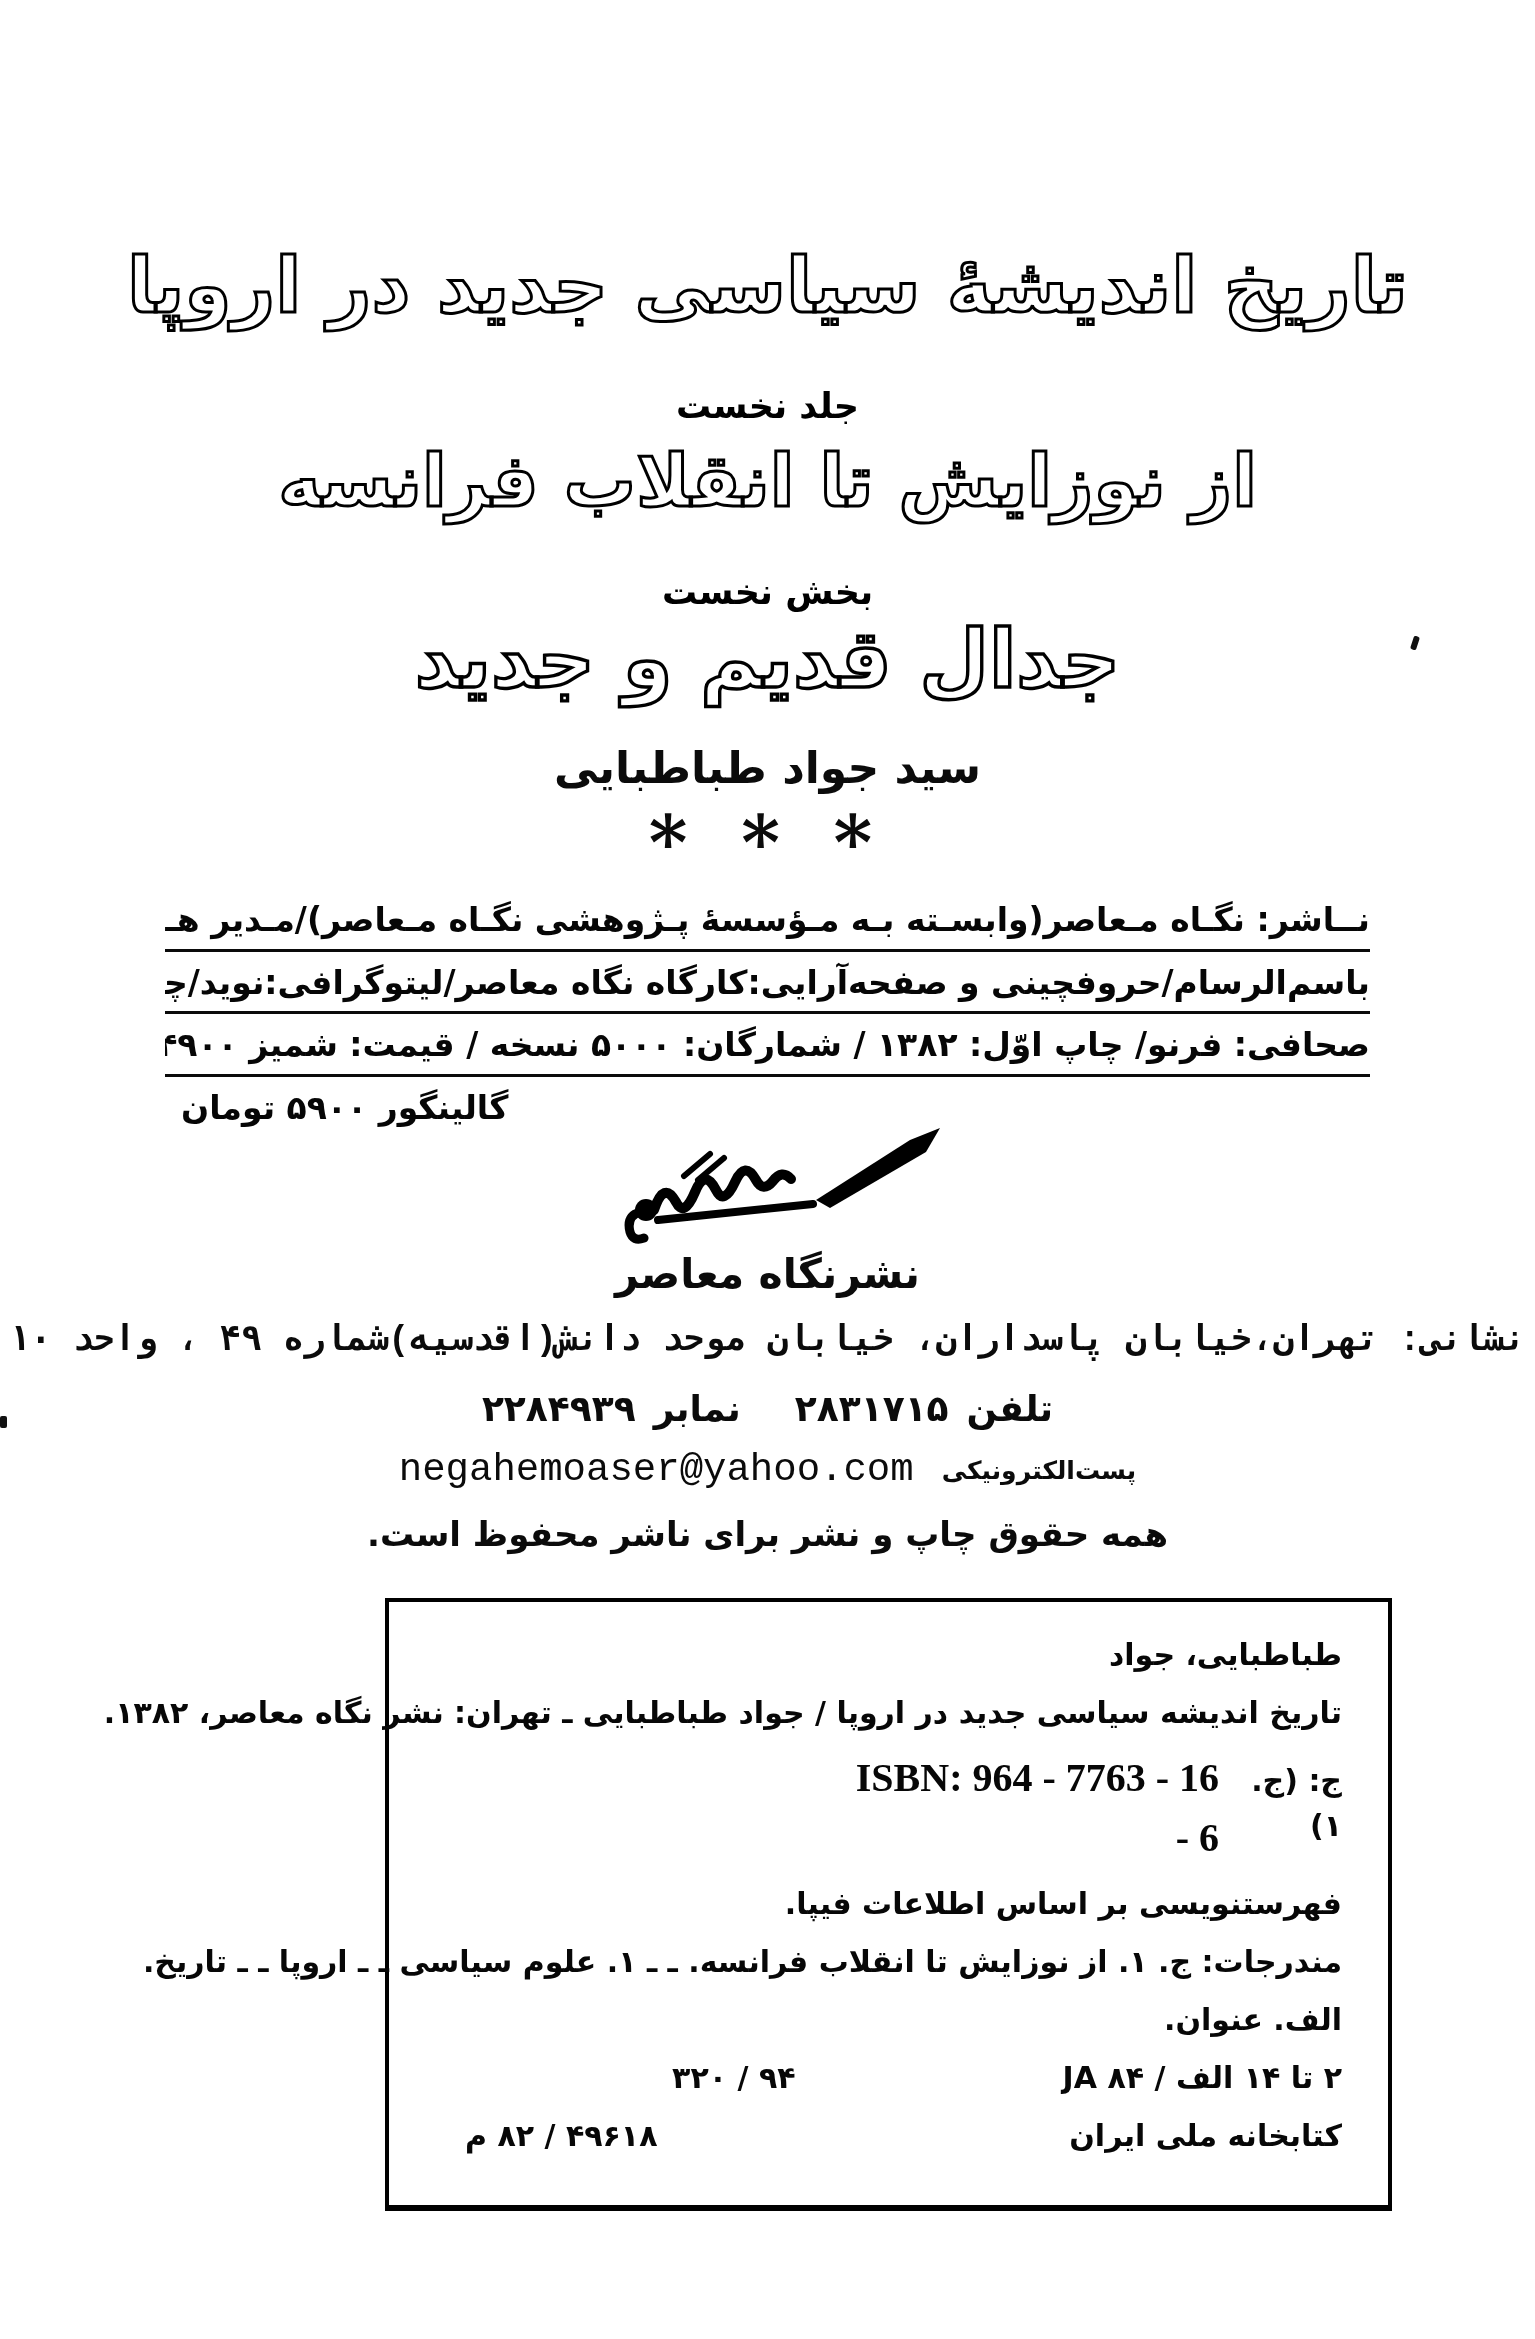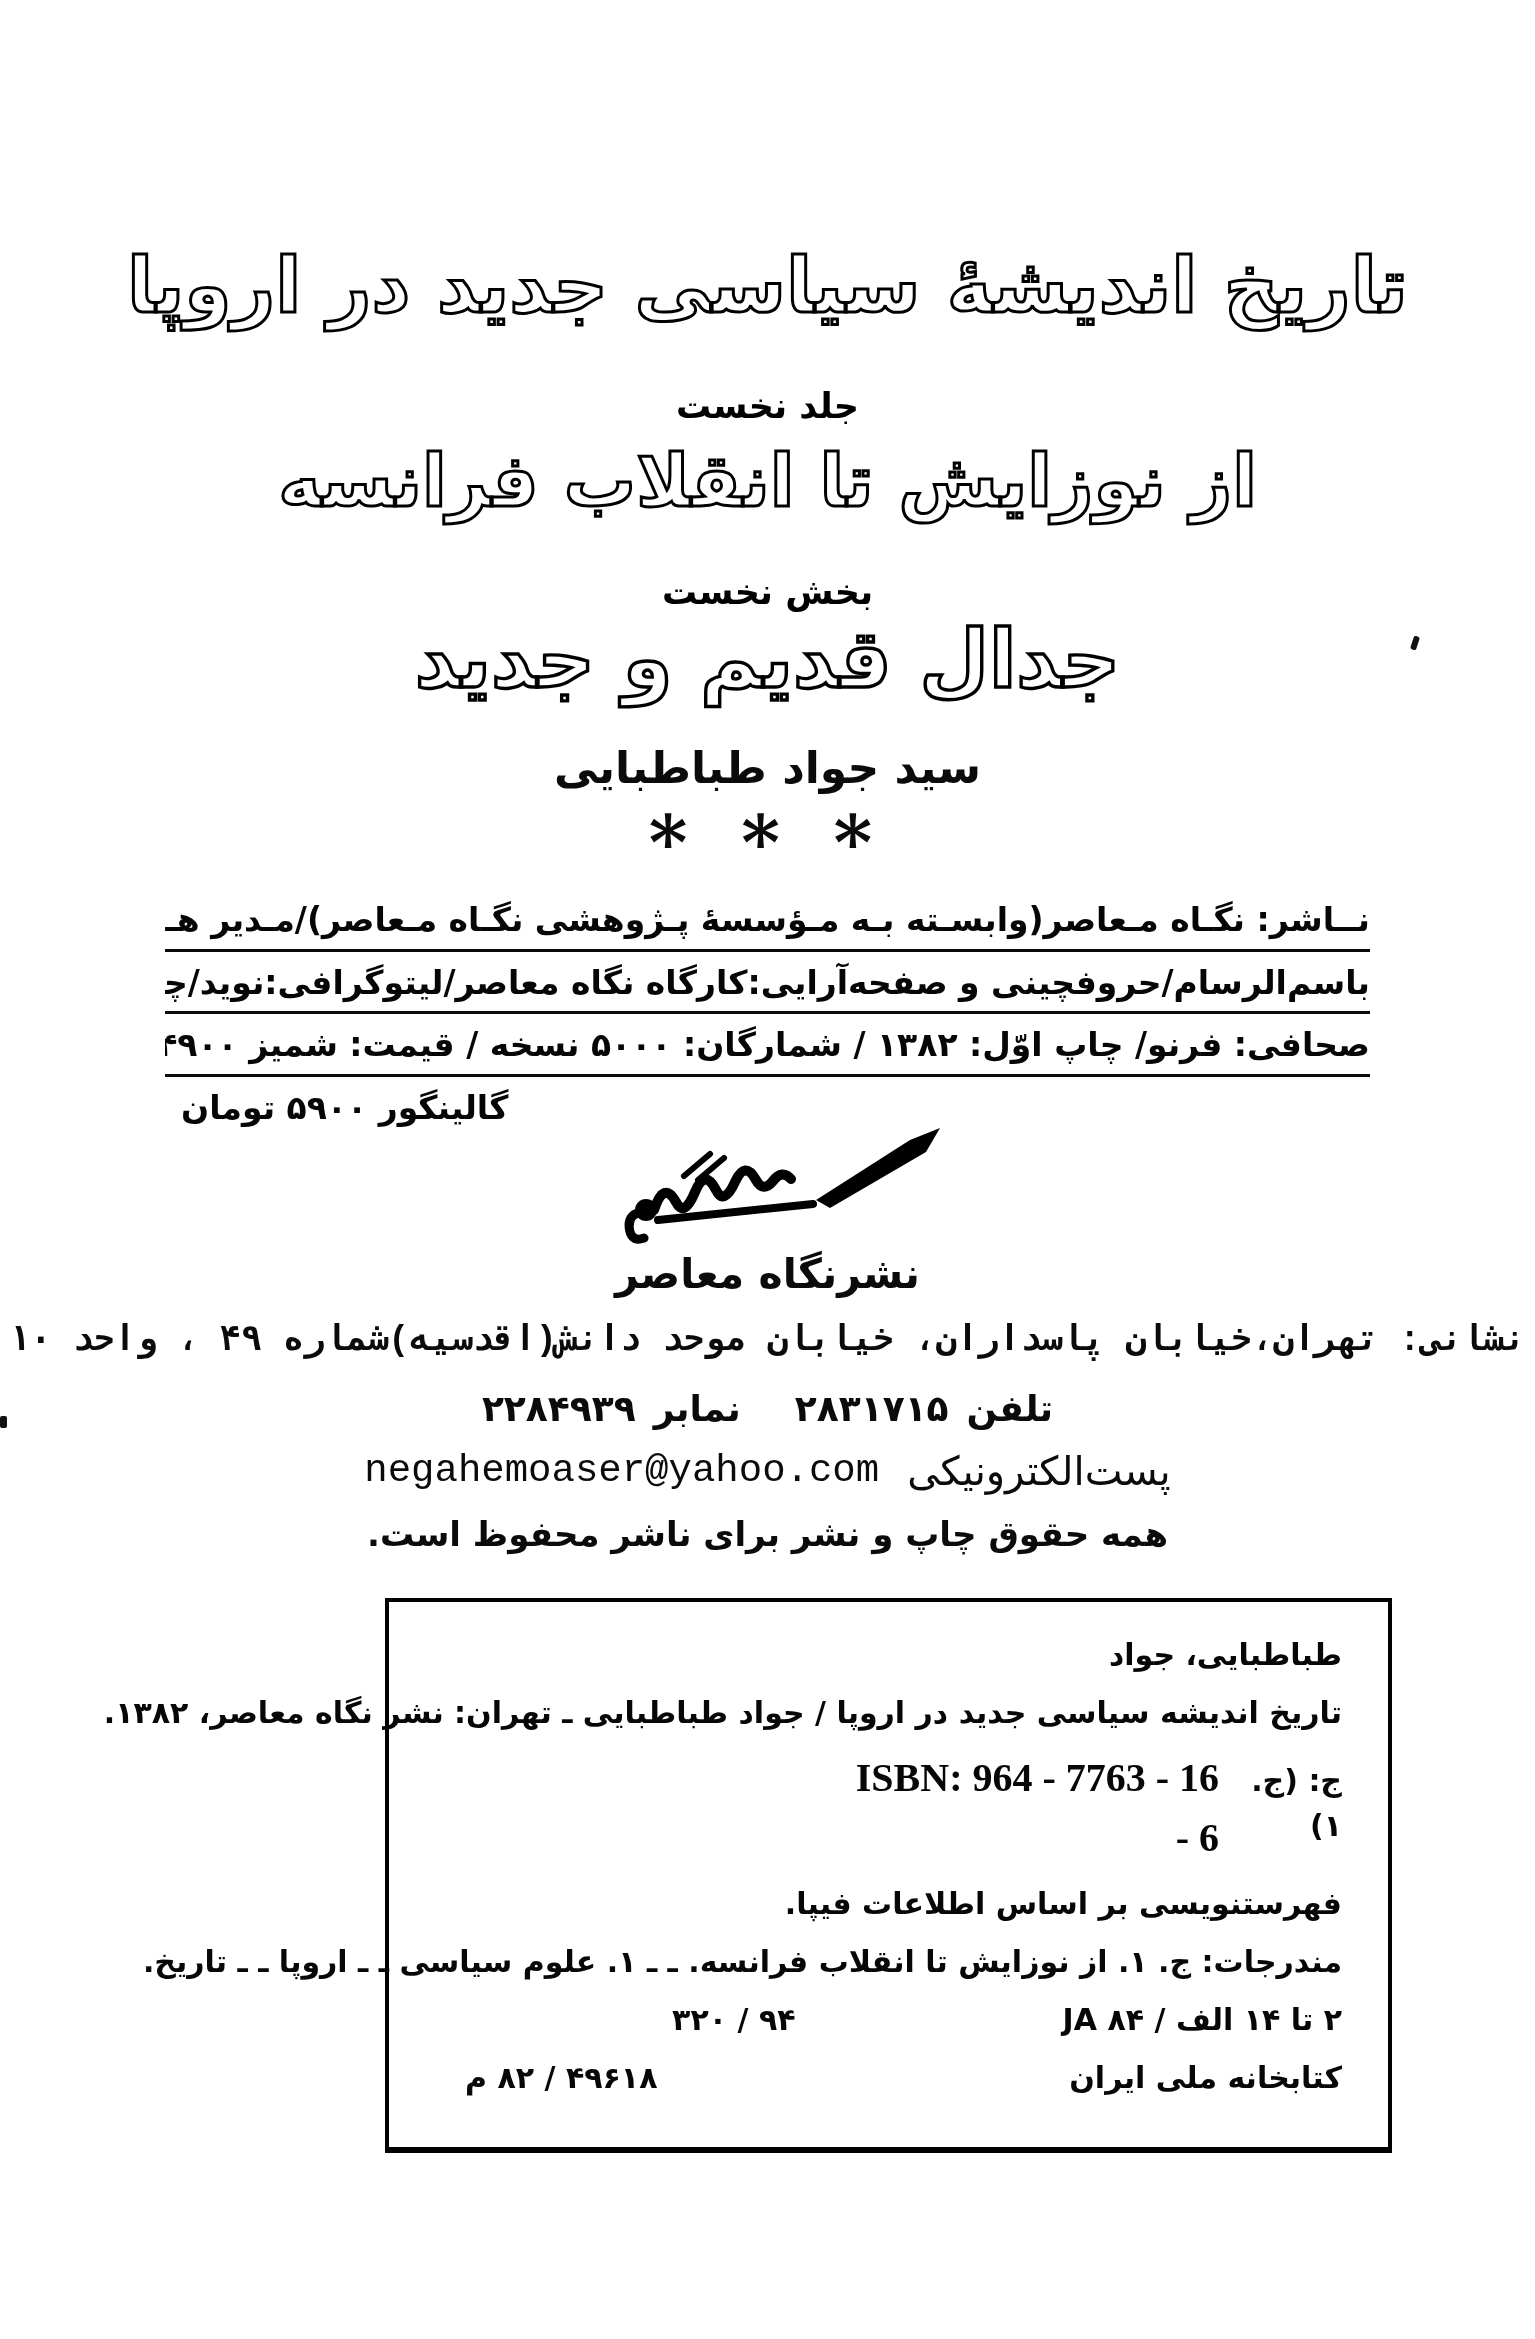--- a/index.html
+++ b/index.html
@@ -39,21 +39,21 @@
   .logo-wrap{top:1124px;}
   .logo-wrap svg{display:inline-block;}
 
   .pub-name{top:1250px;font-weight:bold;font-size:41px;}
   .address{top:1318px;font-weight:bold;font-size:35px;white-space:nowrap;font-family:Liberation Mono, monospace;}
   .phone-row{top:1388px;display:flex;justify-content:center;direction:rtl;gap:18px;
              font-weight:bold;font-size:36px;}
   .phone-row .fax-label{margin-right:36px;}
   .email-row{top:1448px;display:flex;justify-content:center;align-items:center;
              direction:rtl;gap:28px;}
-  .email-label{font-weight:normal;font-size:40px;}
+  .email-label{font-weight:bold;font-size:25px;}
   .email{font-family:Liberation Mono, monospace;font-size:39px;}
   .rights{top:1514px;font-weight:bold;font-size:34px;}
 
   
   .cip-box{position:absolute;top:1598px;right:143px;width:1007px;box-sizing:border-box;
            border:4px solid #000;border-bottom-width:6px;
            padding:30px 46px 34px 16px;
            direction:rtl;text-align:right;font-weight:bold;font-size:30px;color:#070707;}
   .cip-line{white-space:nowrap;line-height:1.5;margin-bottom:13px;}
   .cip-row{display:flex;direction:rtl;align-items:baseline;line-height:1.5;margin-bottom:13px;}
@@ -133,20 +133,21 @@
 
   <div class="cip-box">
     <div class="cip-line">طباطبایی، جواد</div>
     <div class="cip-line">تاریخ اندیشه سیاسی جدید در اروپا / جواد طباطبایی ـ تهران: نشر نگاه معاصر، ۱۳۸۲.</div>
     <div class="cip-row">
       <span>ج: (ج. ۱)</span>
       <span class="isbn" dir="ltr">ISBN: 964 - 7763 - 16 - 6</span>
     </div>
     <div class="cip-line">فهرستنویسی بر اساس اطلاعات فیپا.</div>
     <div class="cip-line">مندرجات: ج. ۱. از نوزایش تا انقلاب فرانسه. ـ ـ ۱. علوم سیاسی ـ ـ اروپا ـ ـ تاریخ.</div>
+    <div class="cip-line">الف. عنوان.</div>
     <div class="cip-row callnum-row">
       <span>۲ تا ۱۴ الف / JA ۸۴</span>
       <span class="dewey">۹۴ / ۳۲۰</span>
     </div>
     <div class="cip-row between">
       <span>کتابخانه ملی ایران</span>
       <span class="bibnum">۴۹۶۱۸ / ۸۲ م</span>
     </div>
   </div>
 

